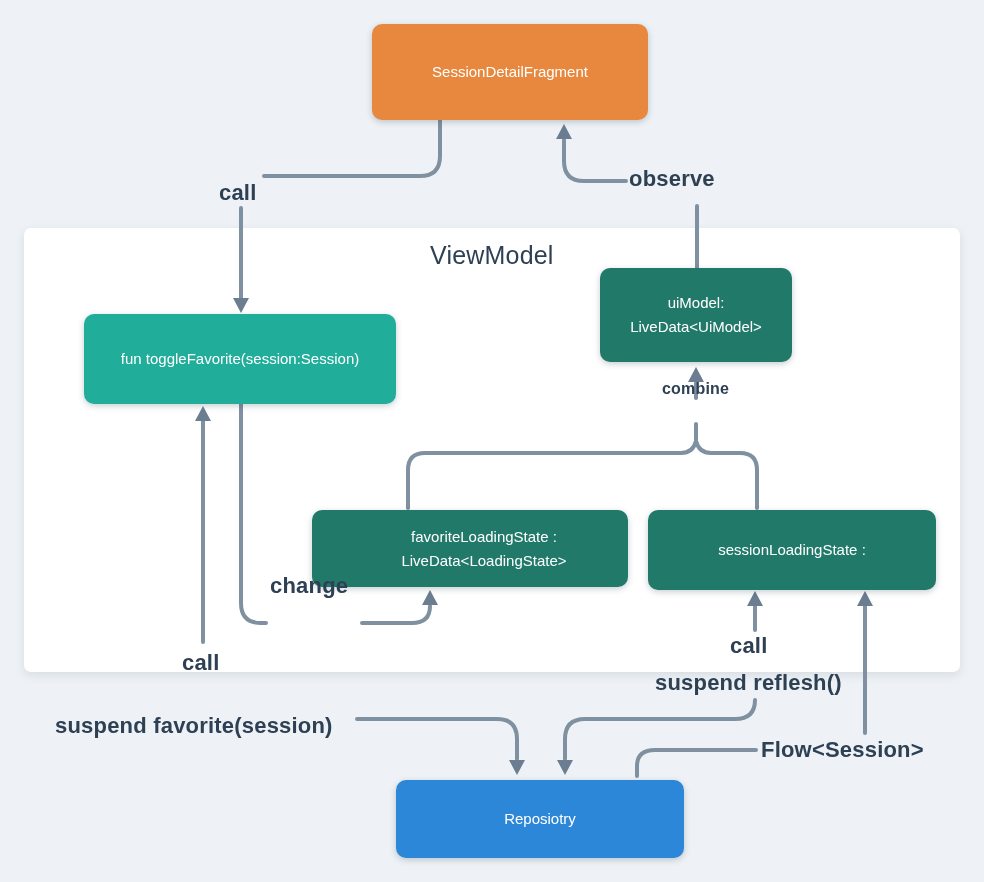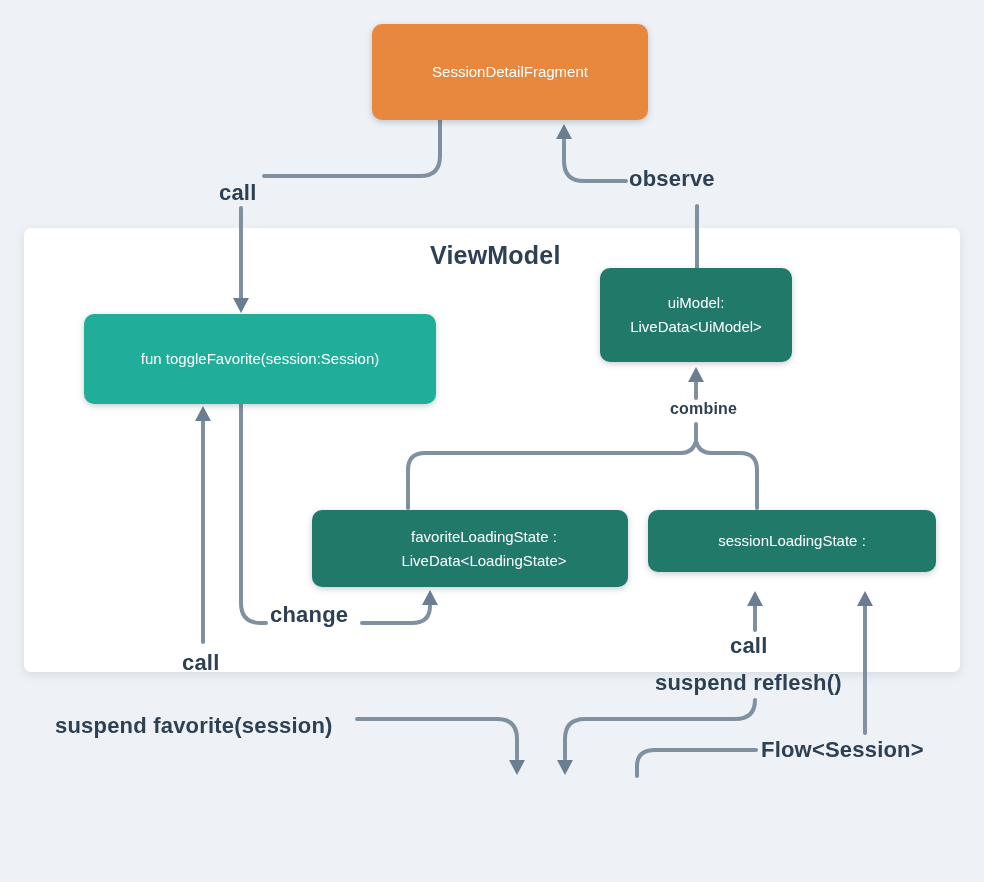--- a/index.html
+++ b/index.html
@@ -4,21 +4,21 @@
 <style>
   :root{
     --bg:#eef2f6; --panel:#ffffff; --orange:#e8883e; --teal:#20ae9b;
     --green:#21796a; --blue:#2d87d9; --line:#7f90a1; --arrow:#6b7e91; --ink:#2e4053;
   }
   html,body{margin:0;padding:0;}
   body{font-family:"Liberation Sans","DejaVu Sans",sans-serif;background:var(--bg);}
   .canvas{position:relative;width:984px;height:882px;background:var(--bg);overflow:hidden;}
   .panel{position:absolute;left:24px;top:228px;width:936px;height:444px;background:var(--panel);
          border-radius:7px;box-shadow:0 3px 10px rgba(100,120,140,.18);}
-  .panel-title{position:absolute;left:430px;top:241px;font-size:25px;font-weight:700;color:var(--ink);letter-spacing:.2px;}
+  .panel-title{position:absolute;left:430px;top:241px;font-size:25px;font-weight:400;color:var(--ink);letter-spacing:.2px;}
   svg.wires{position:absolute;left:0;top:0;pointer-events:none;}
   .node{position:absolute;display:flex;align-items:center;justify-content:center;flex-direction:column;
         border-radius:10px;color:#fff;font-weight:400;font-size:15px;text-align:center;line-height:24px;
         box-shadow:0 2px 6px rgba(40,60,80,.25);}
   .node.orange{background:var(--orange);}
   .node.teal{background:var(--teal);}
   .node.green{background:var(--green);}
   .node.blue{background:var(--blue);}
   .lbl{position:absolute;color:var(--ink);font-size:22px;font-weight:700;white-space:nowrap;letter-spacing:.2px;}
   .lbl.small{font-size:16px;font-weight:600;}
@@ -85,42 +85,45 @@
       <polygon points="747,606 763,606 755,591"></polygon>
       <polygon points="557,760 573,760 565,775"></polygon>
       <polygon points="857,606 873,606 865,591"></polygon>
     </g>
   </svg>
 
   <div class="node orange" style="left:372px;top:24px;width:276px;height:96px;">
     <span>SessionDetailFragment</span>
   </div>
 
-  <div class="node teal" style="left:84px;top:314px;width:352px;height:90px;">
+  <div class="node teal" style="left:84px;top:314px;width:312px;height:90px;">
     <span>fun toggleFavorite(session:Session)</span>
   </div>
 
   <div class="node green" style="left:600px;top:268px;width:192px;height:94px;text-align:right;">
     <span>uiModel:</span>
     <span>LiveData&lt;UiModel&gt;</span>
   </div>
 
   <div class="node green" style="left:312px;top:510px;width:288px;height:77px;padding-left:28px;">
     <span>favoriteLoadingState :</span>
     <span>LiveData&lt;LoadingState&gt;</span>
   </div>
 
-  <div class="node green" style="left:648px;top:510px;width:288px;height:62px;">
+  <div class="node green" style="left:648px;top:510px;width:288px;height:80px;">
     <span>sessionLoadingState :</span>
   </div>
 
+  <div class="node blue" style="left:396px;top:780px;width:288px;height:78px;">
+    <span>Reposiotry</span>
+  </div>
 
   <div class="lbl" style="left:219px;top:180px;">call</div>
   <div class="lbl" style="left:629px;top:166px;text-align:right;">observe</div>
-  <div class="lbl small" style="left:662px;top:400px;margin-left:8px;">combine</div>
-  <div class="lbl" style="left:270px;top:602px;">change</div>
+  <div class="lbl small" style="left:662px;top:380px;">combine</div>
+  <div class="lbl" style="left:270px;top:573px;">change</div>
   <div class="lbl" style="left:182px;top:650px;">call</div>
   <div class="lbl" style="left:55px;top:685px;margin-top:28px;">suspend favorite(session)</div>
   <div class="lbl" style="left:730px;top:633px;">call</div>
   <div class="lbl" style="left:761px;top:737px;">Flow&lt;Session&gt;</div>
   <div class="lbl" style="left:655px;top:670px;">suspend reflesh()</div>
 
 </div>
 
 </body></html>

